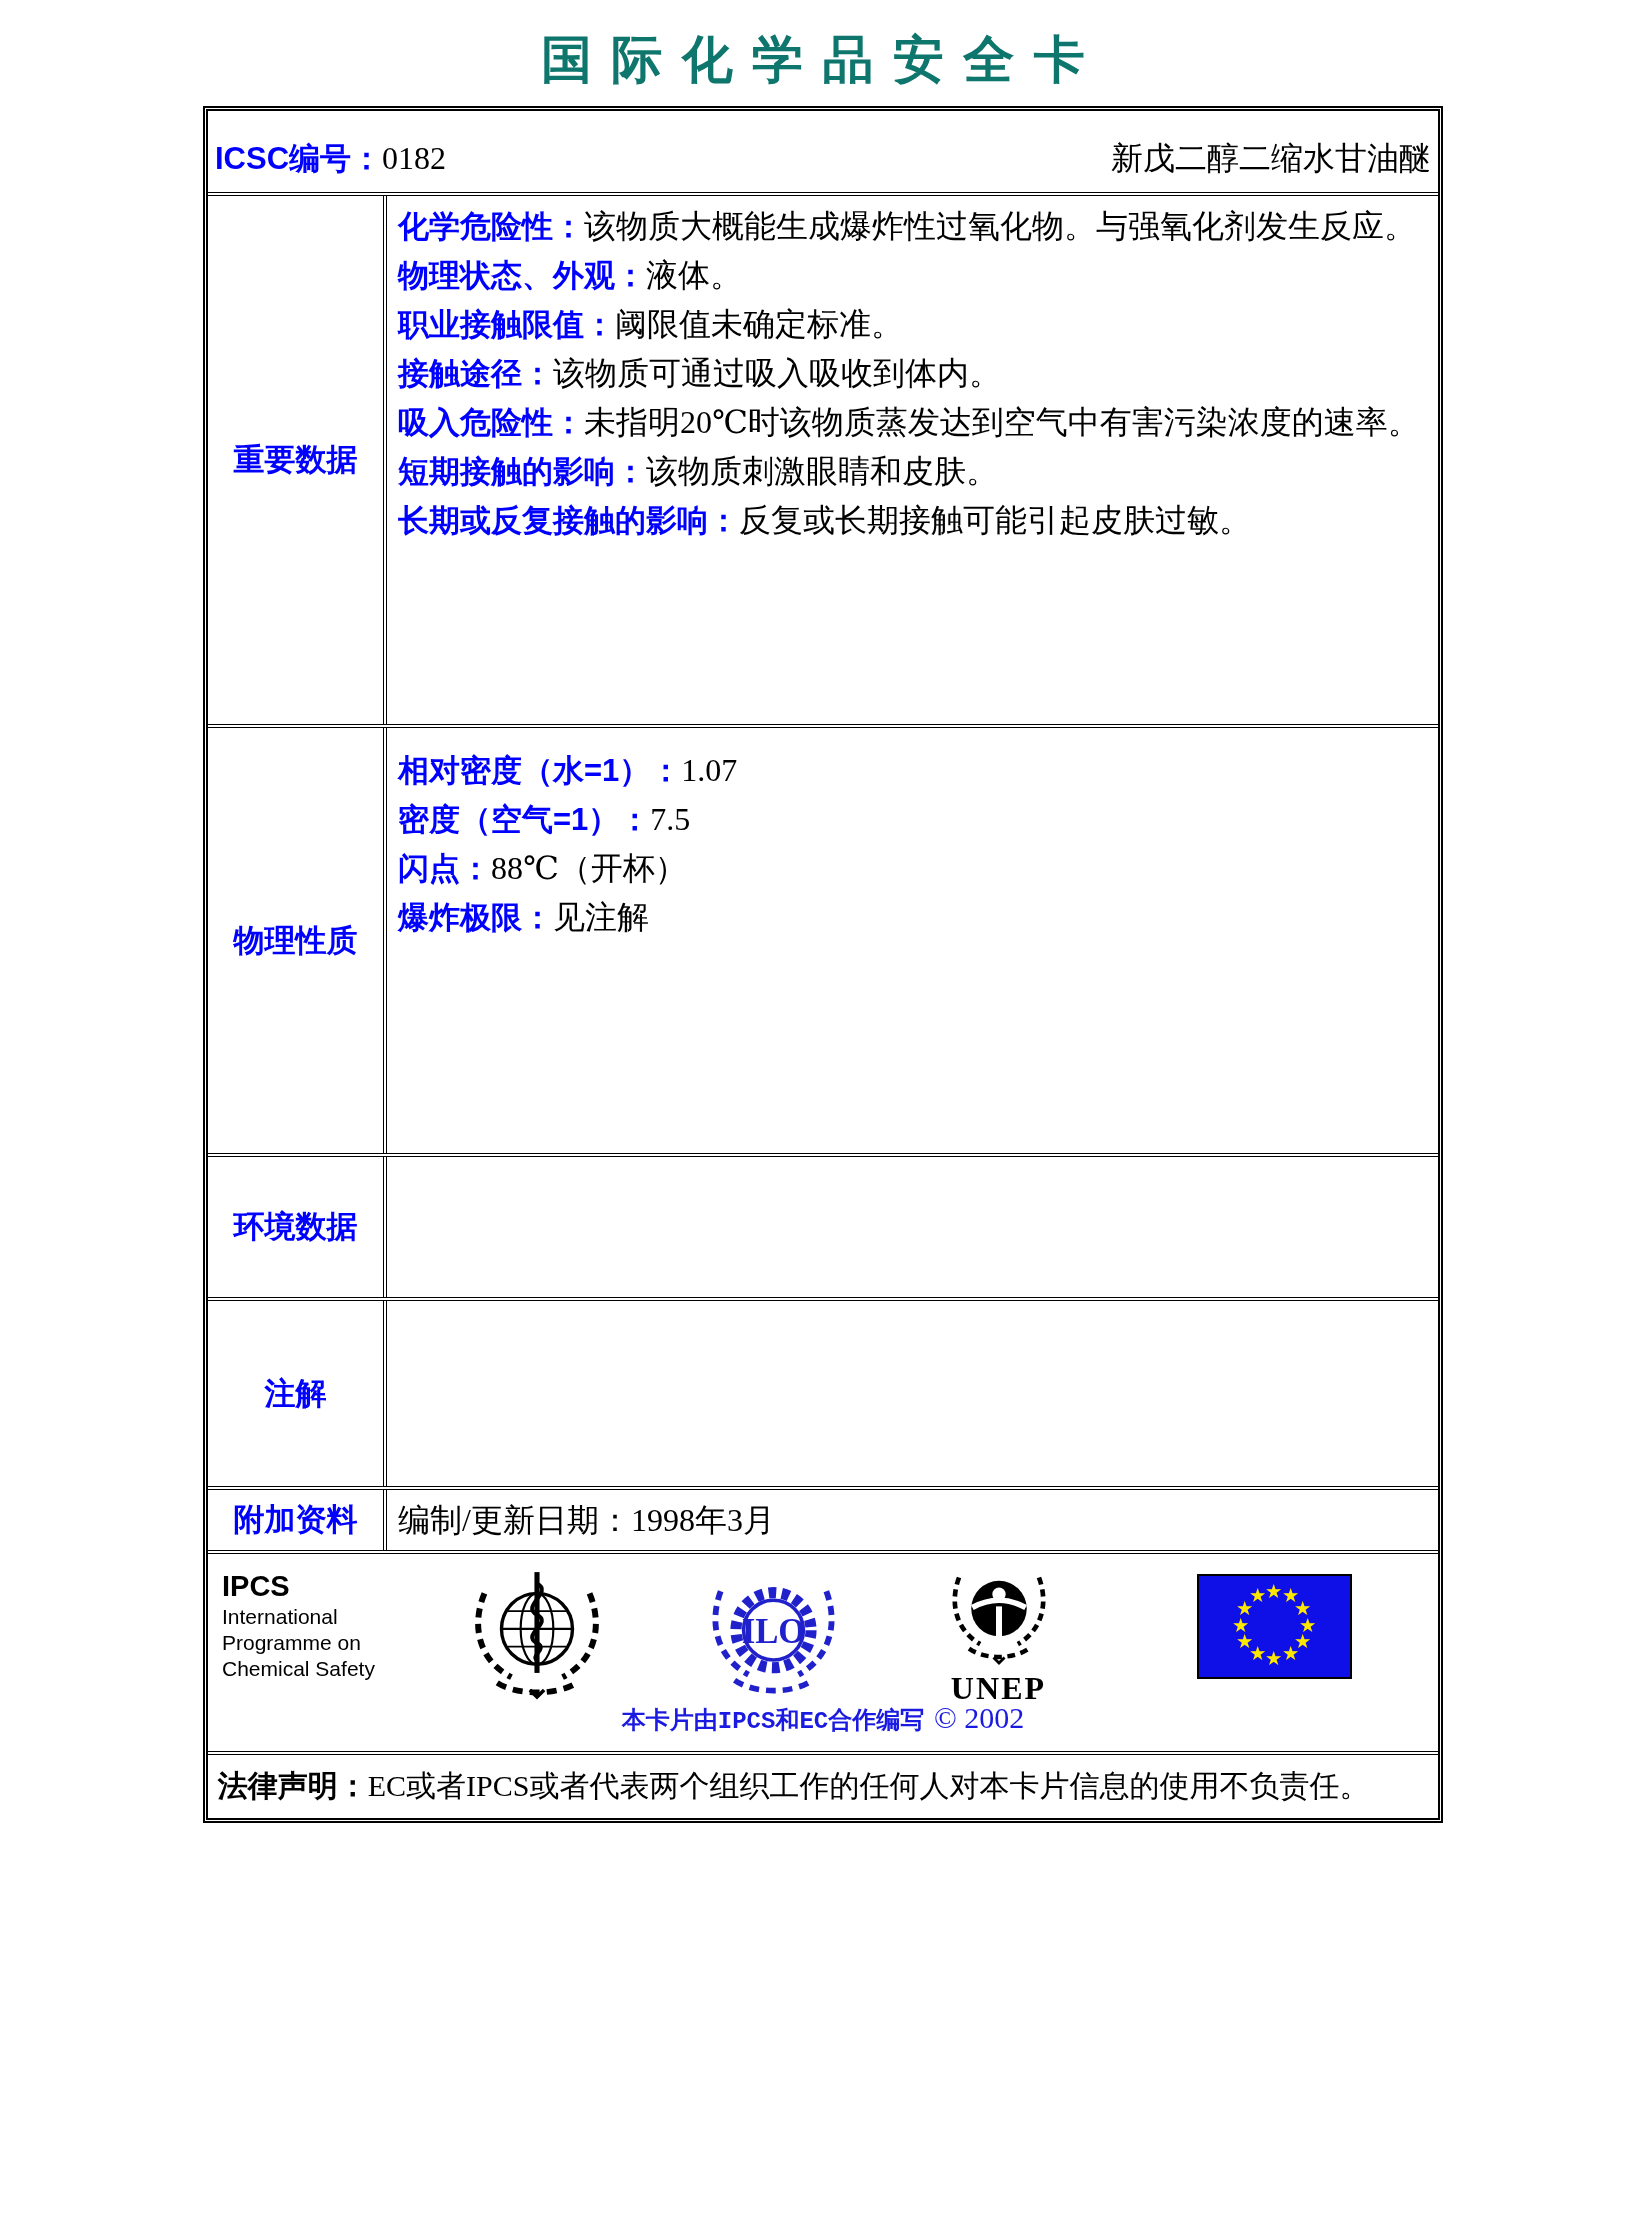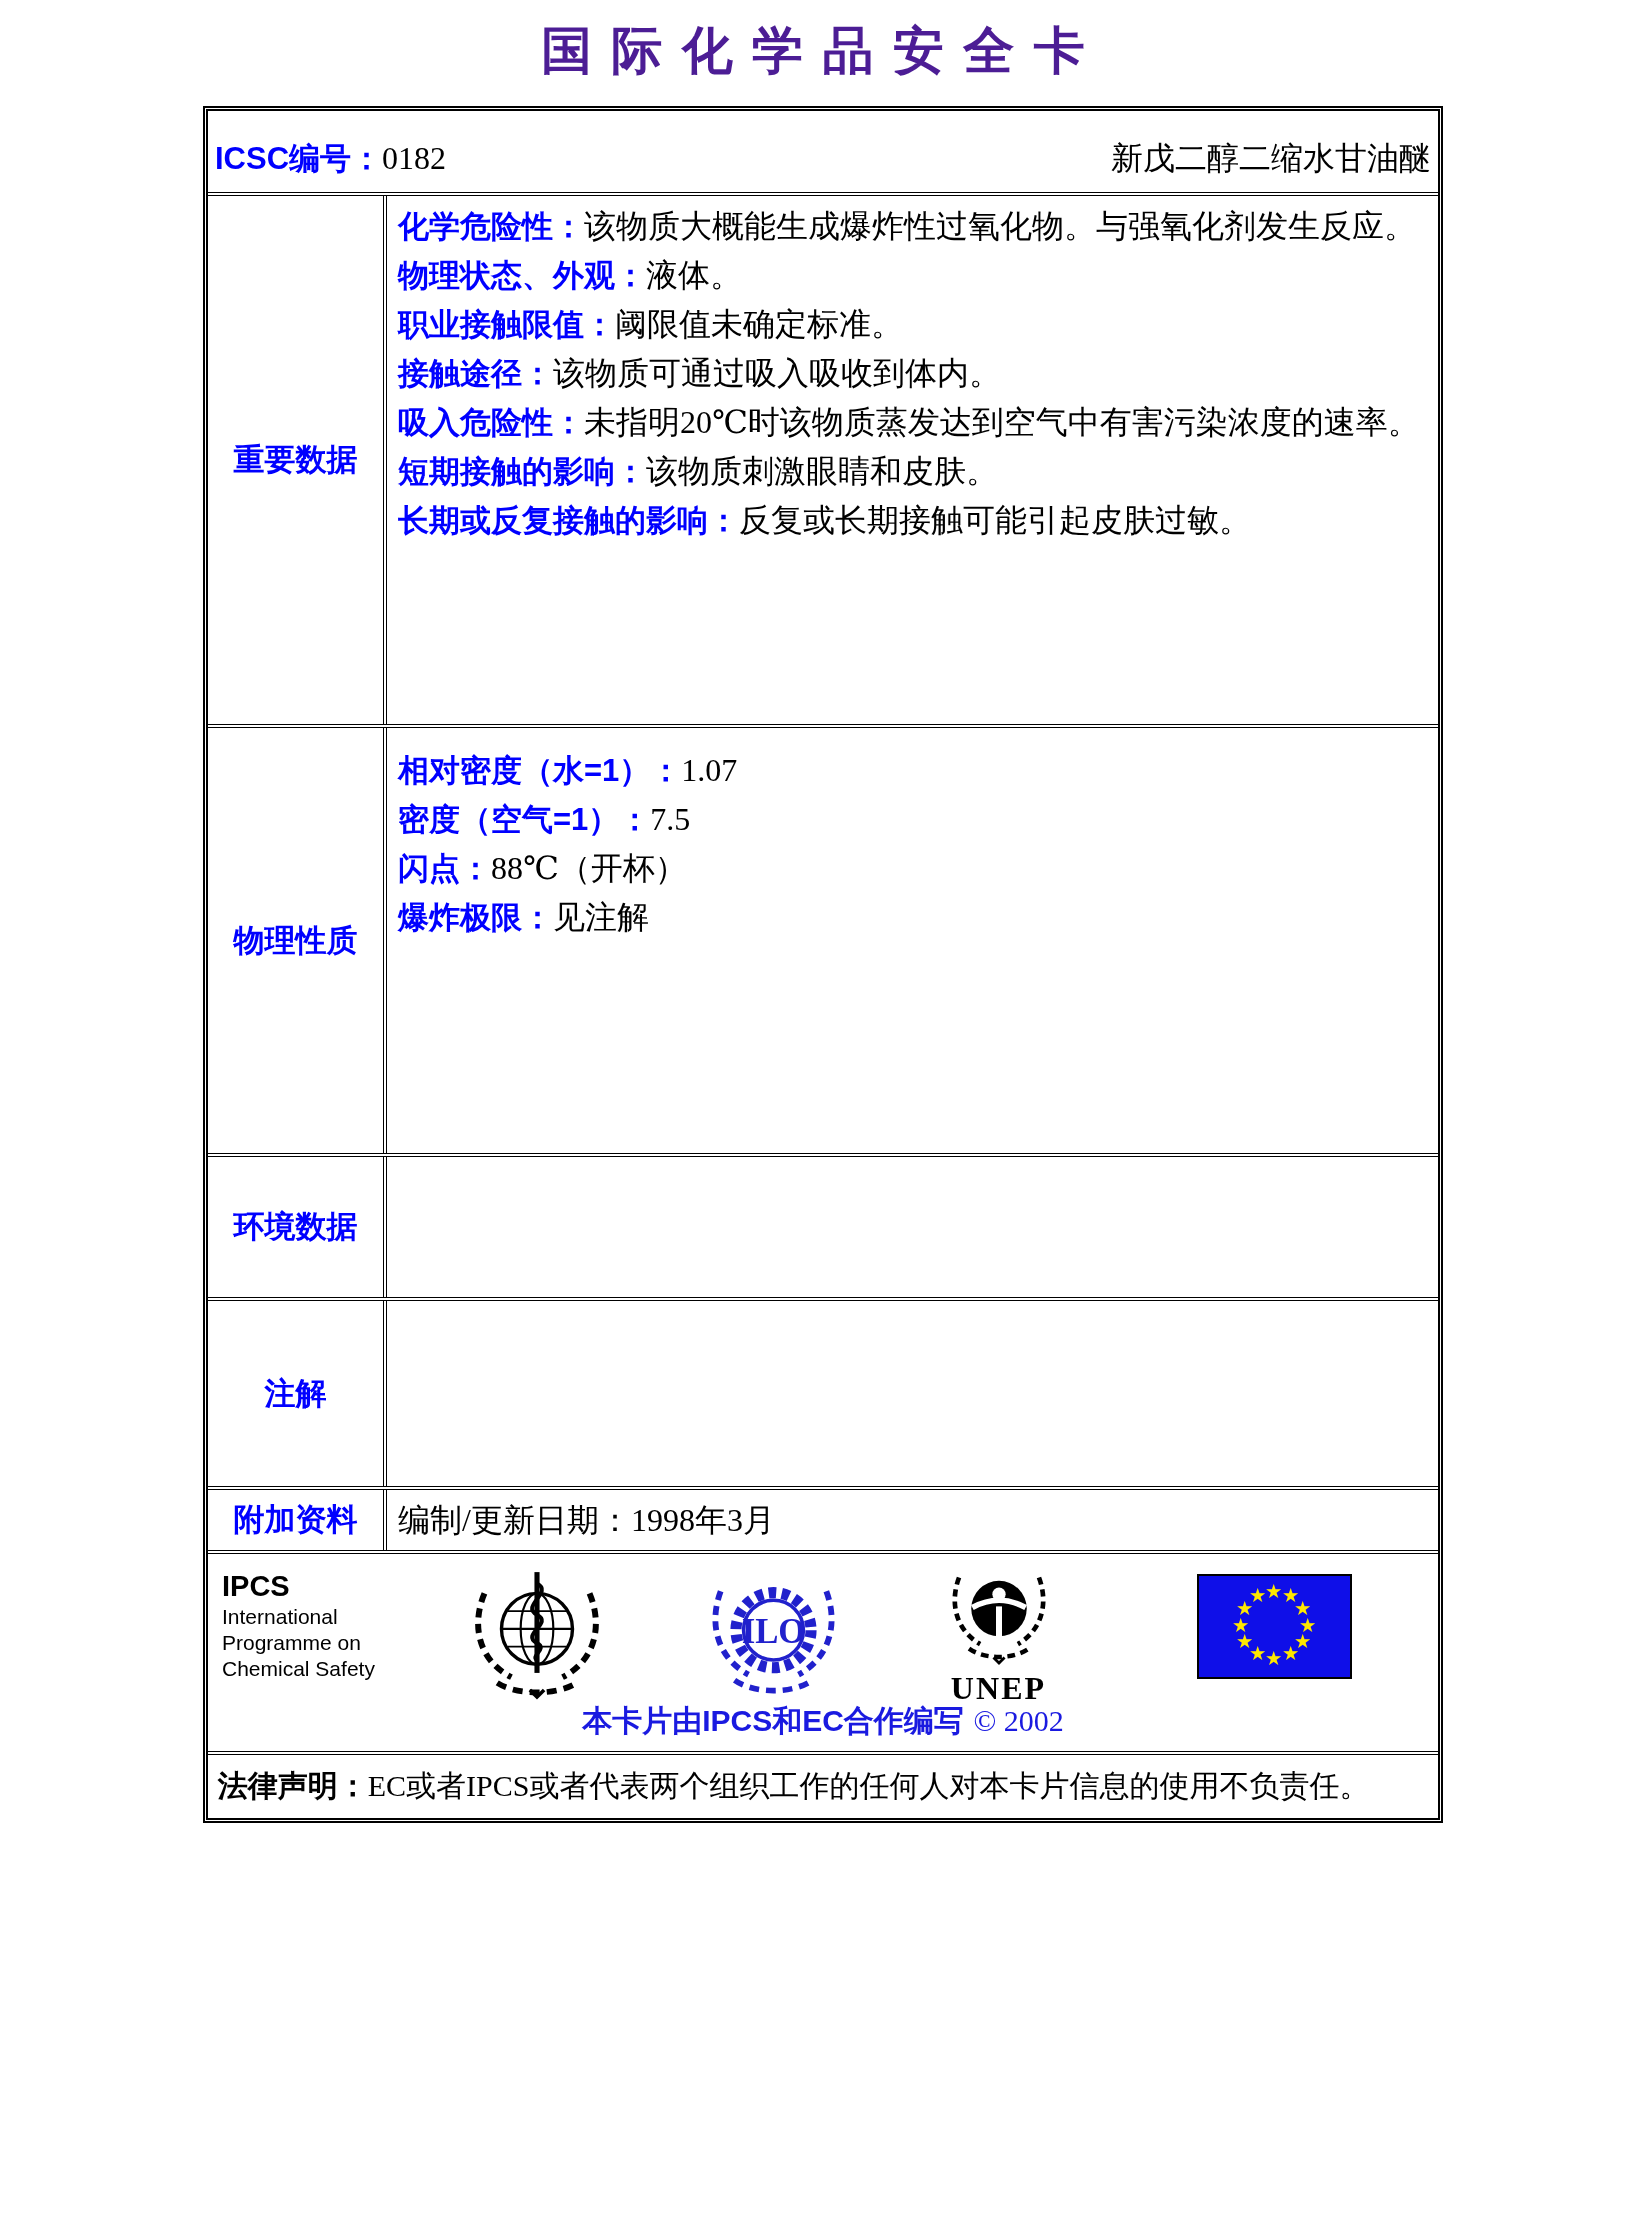--- a/index.html
+++ b/index.html
@@ -1,22 +1,22 @@
 <!DOCTYPE html>
 <html style="font-size:11px"><head>
 <meta charset="utf-8">
 <style>
   html,body{margin:0;padding:0;}
   body{
     width:1645px;height:2216px;background:#ffffff;position:relative;
     font-family:"Liberation Serif","DejaVu Serif",serif;color:#000;
   }
   .page-title{
-    position:absolute;top:17px;left:0;width:100%;text-align:center;
-    color:#4c1d95;font-weight:bold;font-size:51px;letter-spacing:19.4px;
+    position:absolute;top:26px;left:0;width:100%;text-align:center;
+    color:#0f766e;font-weight:bold;font-size:51px;letter-spacing:19.4px;
     font-family:"Liberation Serif","DejaVu Serif",serif;
   }
   .card{
     position:absolute;left:203px;top:106px;width:1240px;
     border:5.6px double #000;background:#fff;box-sizing:border-box;
   }
   .row{display:flex;align-items:stretch;position:relative;box-sizing:border-box;}
   .row + .row{border-top:4.9px double #000;}
   .label-cell{
     flex:0 0 179px;border-right:4.9px double #000;display:flex;
@@ -51,21 +51,21 @@
   .who-logo{position:absolute;left:258px;top:11px;}
   .ilo-logo{position:absolute;left:496px;top:15.3px;}
   .unep-logo{position:absolute;left:728px;top:8.3px;text-align:center;width:125px;}
   .unep-label{font-weight:bold;font-size:32px;letter-spacing:2.1px;font-family:"Liberation Serif","DejaVu Serif",serif;margin-top:-5.6px;}
   .eu-flag{
     position:absolute;left:989px;top:19.4px;width:151px;height:101px;
     background:#0f0fe8;border:2.1px solid #000;box-sizing:content-box;
   }
   .eu-star{position:absolute;color:#ffe800;font-size:19.4px;line-height:19.4px;width:19.4px;text-align:center;}
   .footer-caption{position:absolute;left:0;right:0;top:147px;text-align:center;}
-  .caption-main{color:#1a1ae0;font-weight:bold;font-size:30px;font-family:Liberation Sans, sans-serif;}
+  .caption-main{color:#1a1ae0;font-weight:bold;font-size:24px;font-family:Liberation Mono, monospace;}
   .caption-copy{color:#1a1ae0;font-size:30px;font-family:"Liberation Serif","DejaVu Serif",serif;margin-left:9.7px;}
 </style>
 </head>
 <body>
 
 <div class="page-title">国际化学品安全卡</div>
 
 <div class="card">
 
   <div class="row row-header">

